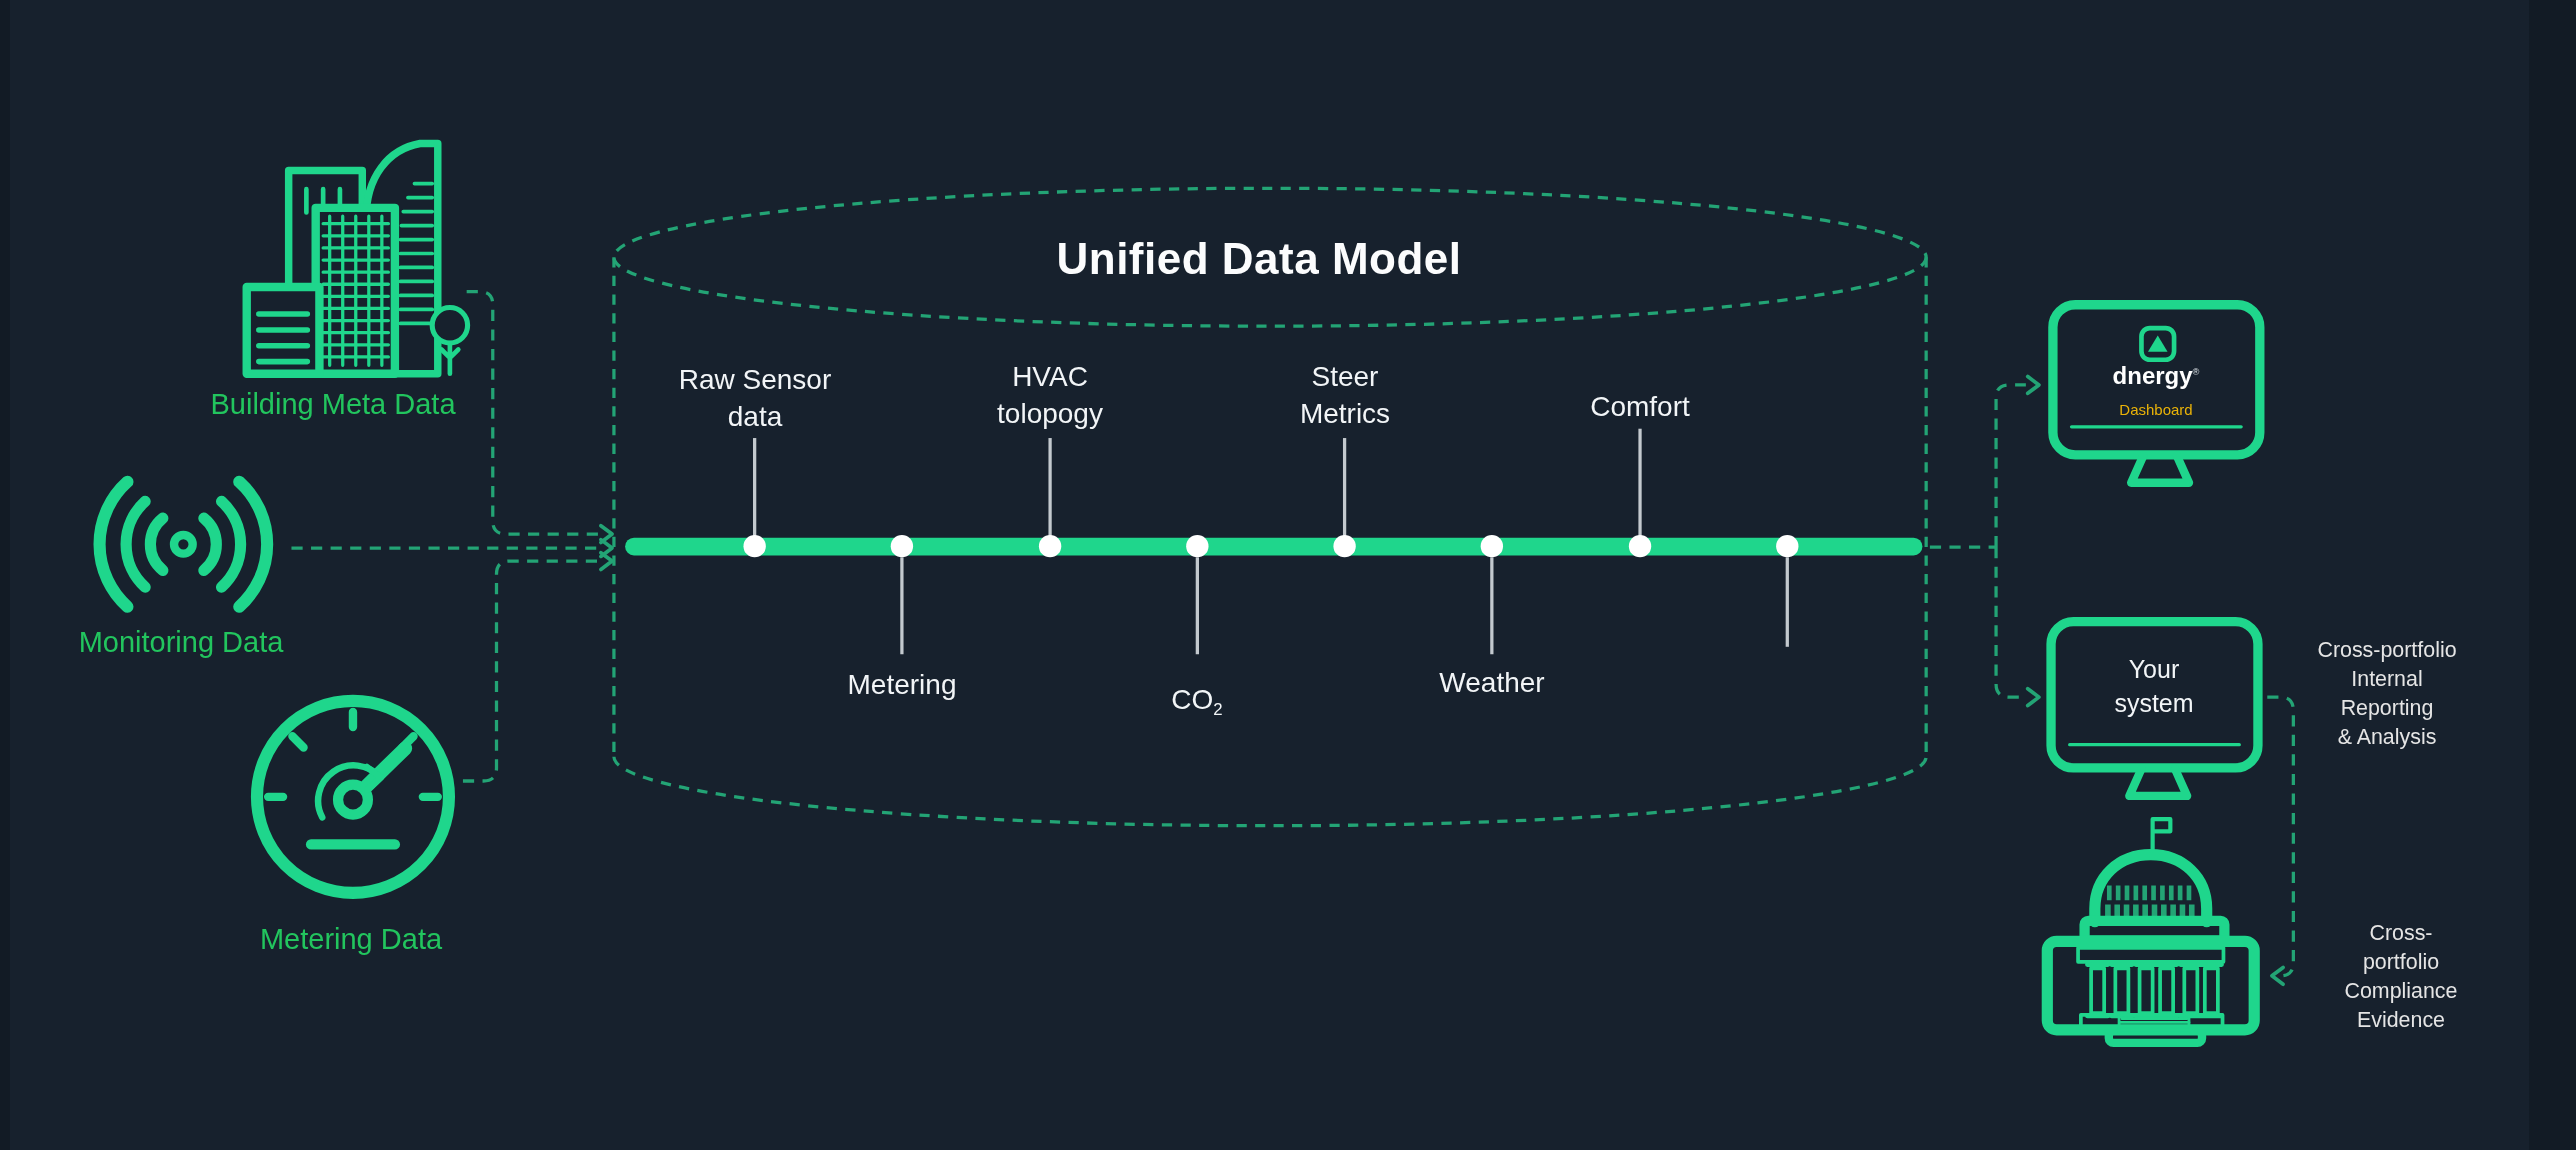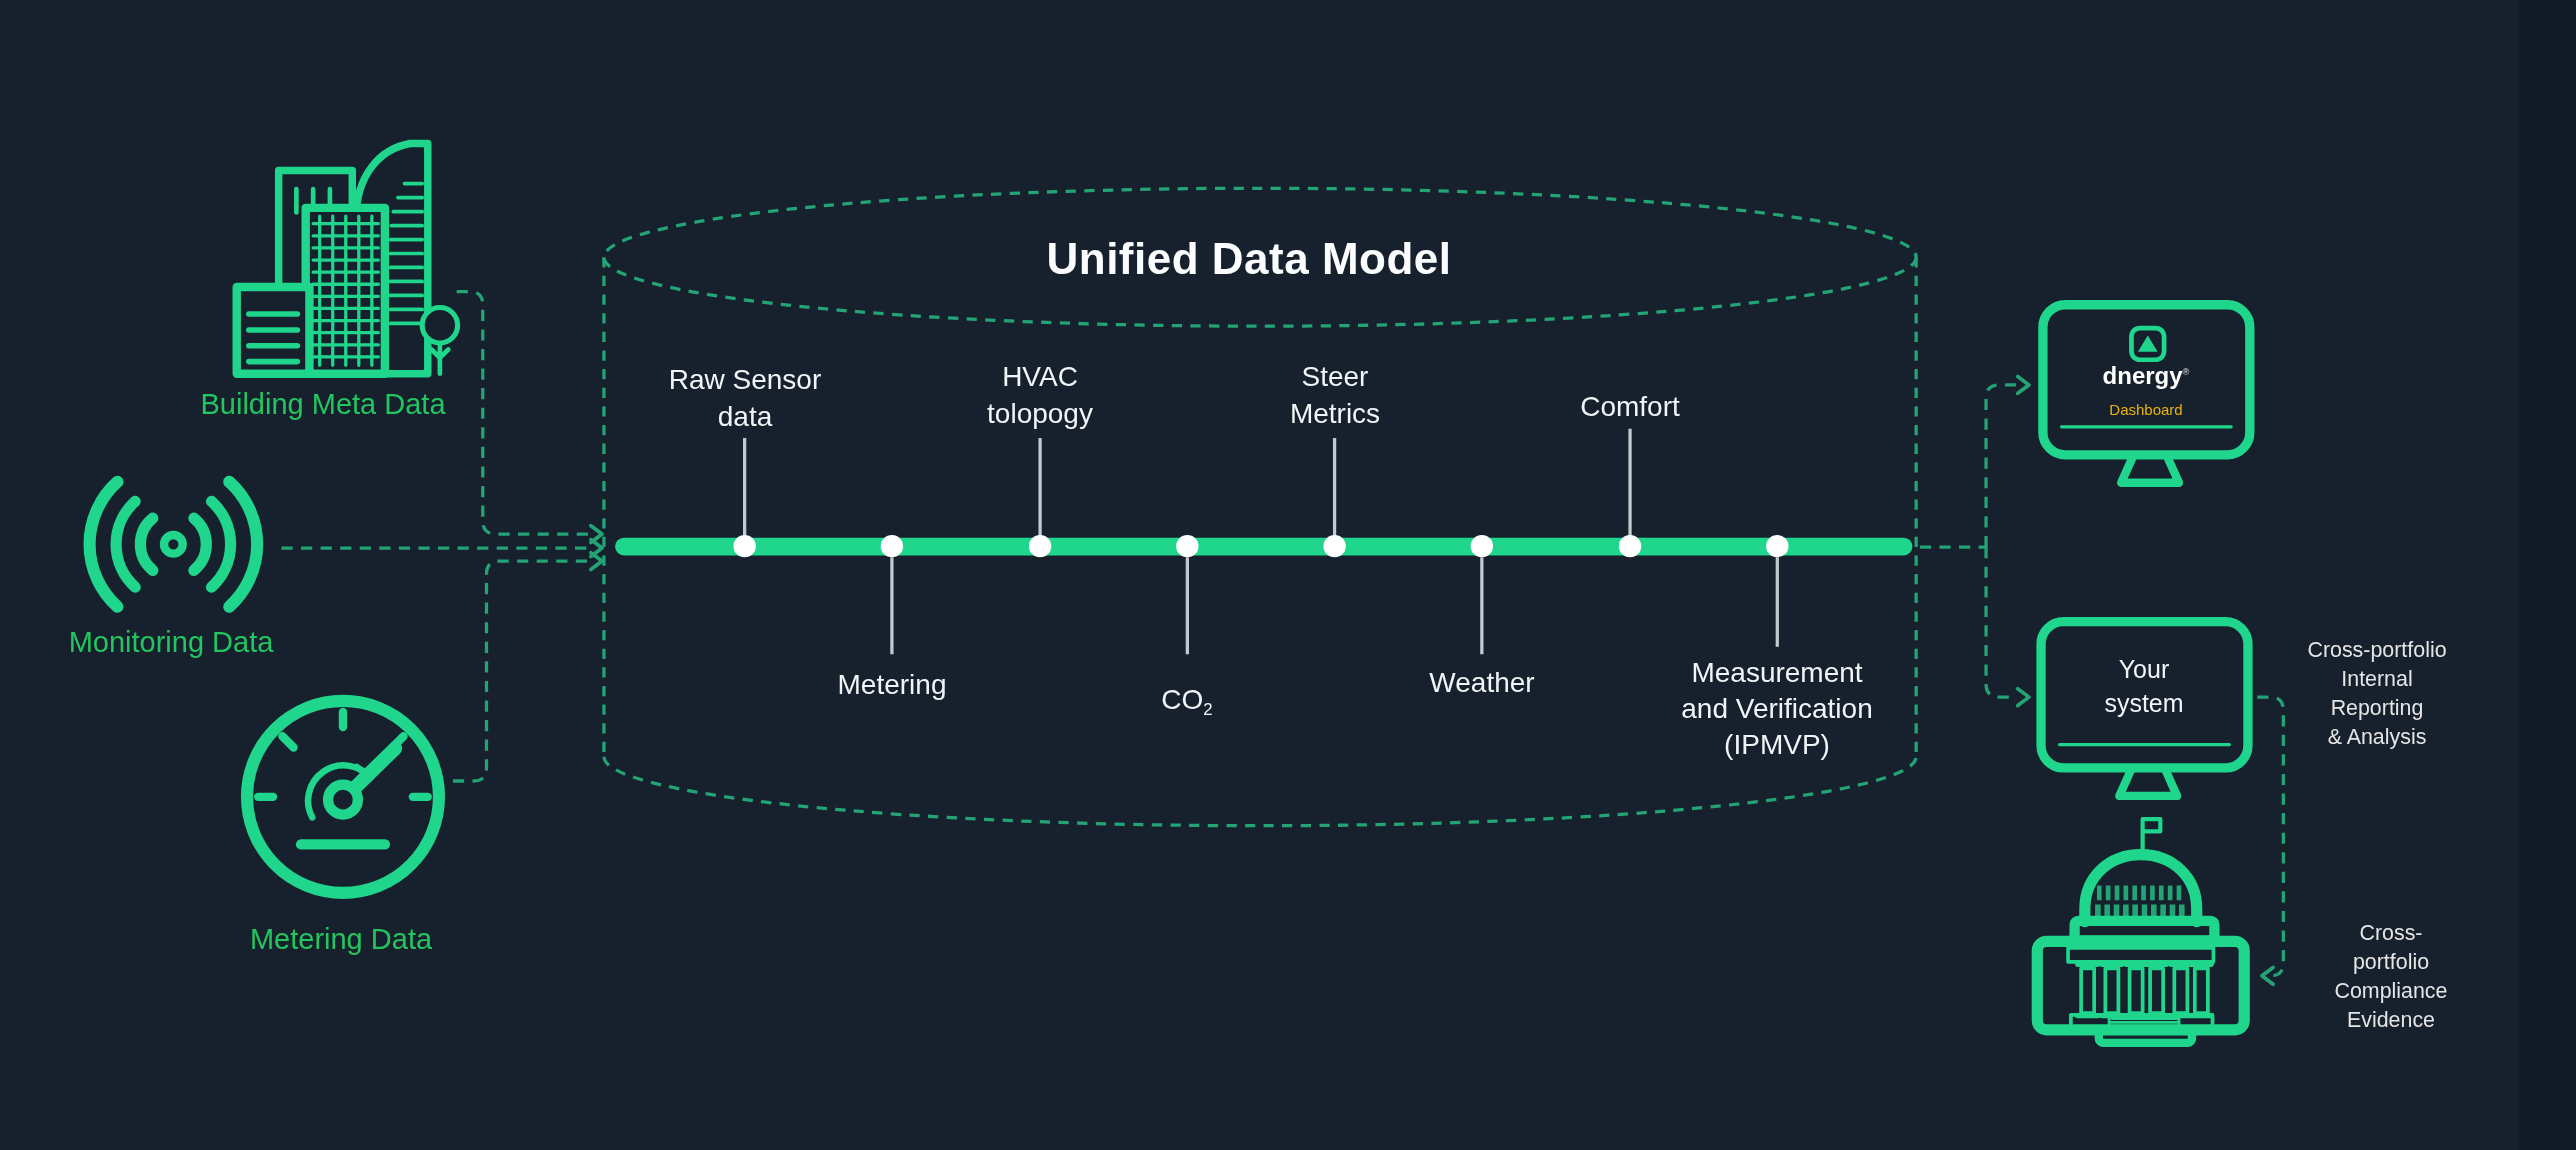--- a/index.html
+++ b/index.html
@@ -2,20 +2,21 @@
 <html style="font-size:15px"><head>
 <meta charset="utf-8">
 <style>
   html,body{margin:0;padding:0;background:#121b25;}
   #stage{
     position:relative;
     width:2519px;height:1151px;
     background:#17212D;
     overflow:hidden;
     font-family:"Liberation Sans","DejaVu Sans",sans-serif;
+    margin-left:10px;
   }
   #linework{position:absolute;left:0;top:0;}
   .lbl{
     position:absolute;
     transform:translate(-50%,-50%);
     text-align:center;
     color:#F2F5F7;
     white-space:pre-line;
     line-height:1.32;
   }
@@ -178,23 +179,20 @@
   <div class="lbl tl" style="left:892px;top:684px">Metering</div>
   <div class="lbl tl" style="left:1040px;top:395px">HVAC
 tolopogy</div>
   <div class="lbl tl" style="left:1187px;top:686px">
     <span>CO</span><sub>2</sub>
   </div>
   <div class="lbl tl" style="left:1335px;top:395px">Steer
 Metrics</div>
   <div class="lbl tl" style="left:1482px;top:682px">Weather</div>
   <div class="lbl tl" style="left:1630px;top:406px">Comfort</div>
-  <div class="lbl tl" style="left:1777px;top:709px;line-height:36px">Measurement
-and Verification
-(IPMVP)</div>
 
   <div class="lbl brandline" style="left:2146px;top:376px">
     <span>dnergy</span><sup>®</sup>
   </div>
   <div class="lbl dash-label" style="left:2146px;top:410px">Dashboard</div>
 
   <div class="lbl mon" style="left:2144px;top:686px">Your
 system</div>
 
   <div class="lbl note" style="left:2377px;top:694px">Cross-portfolio

